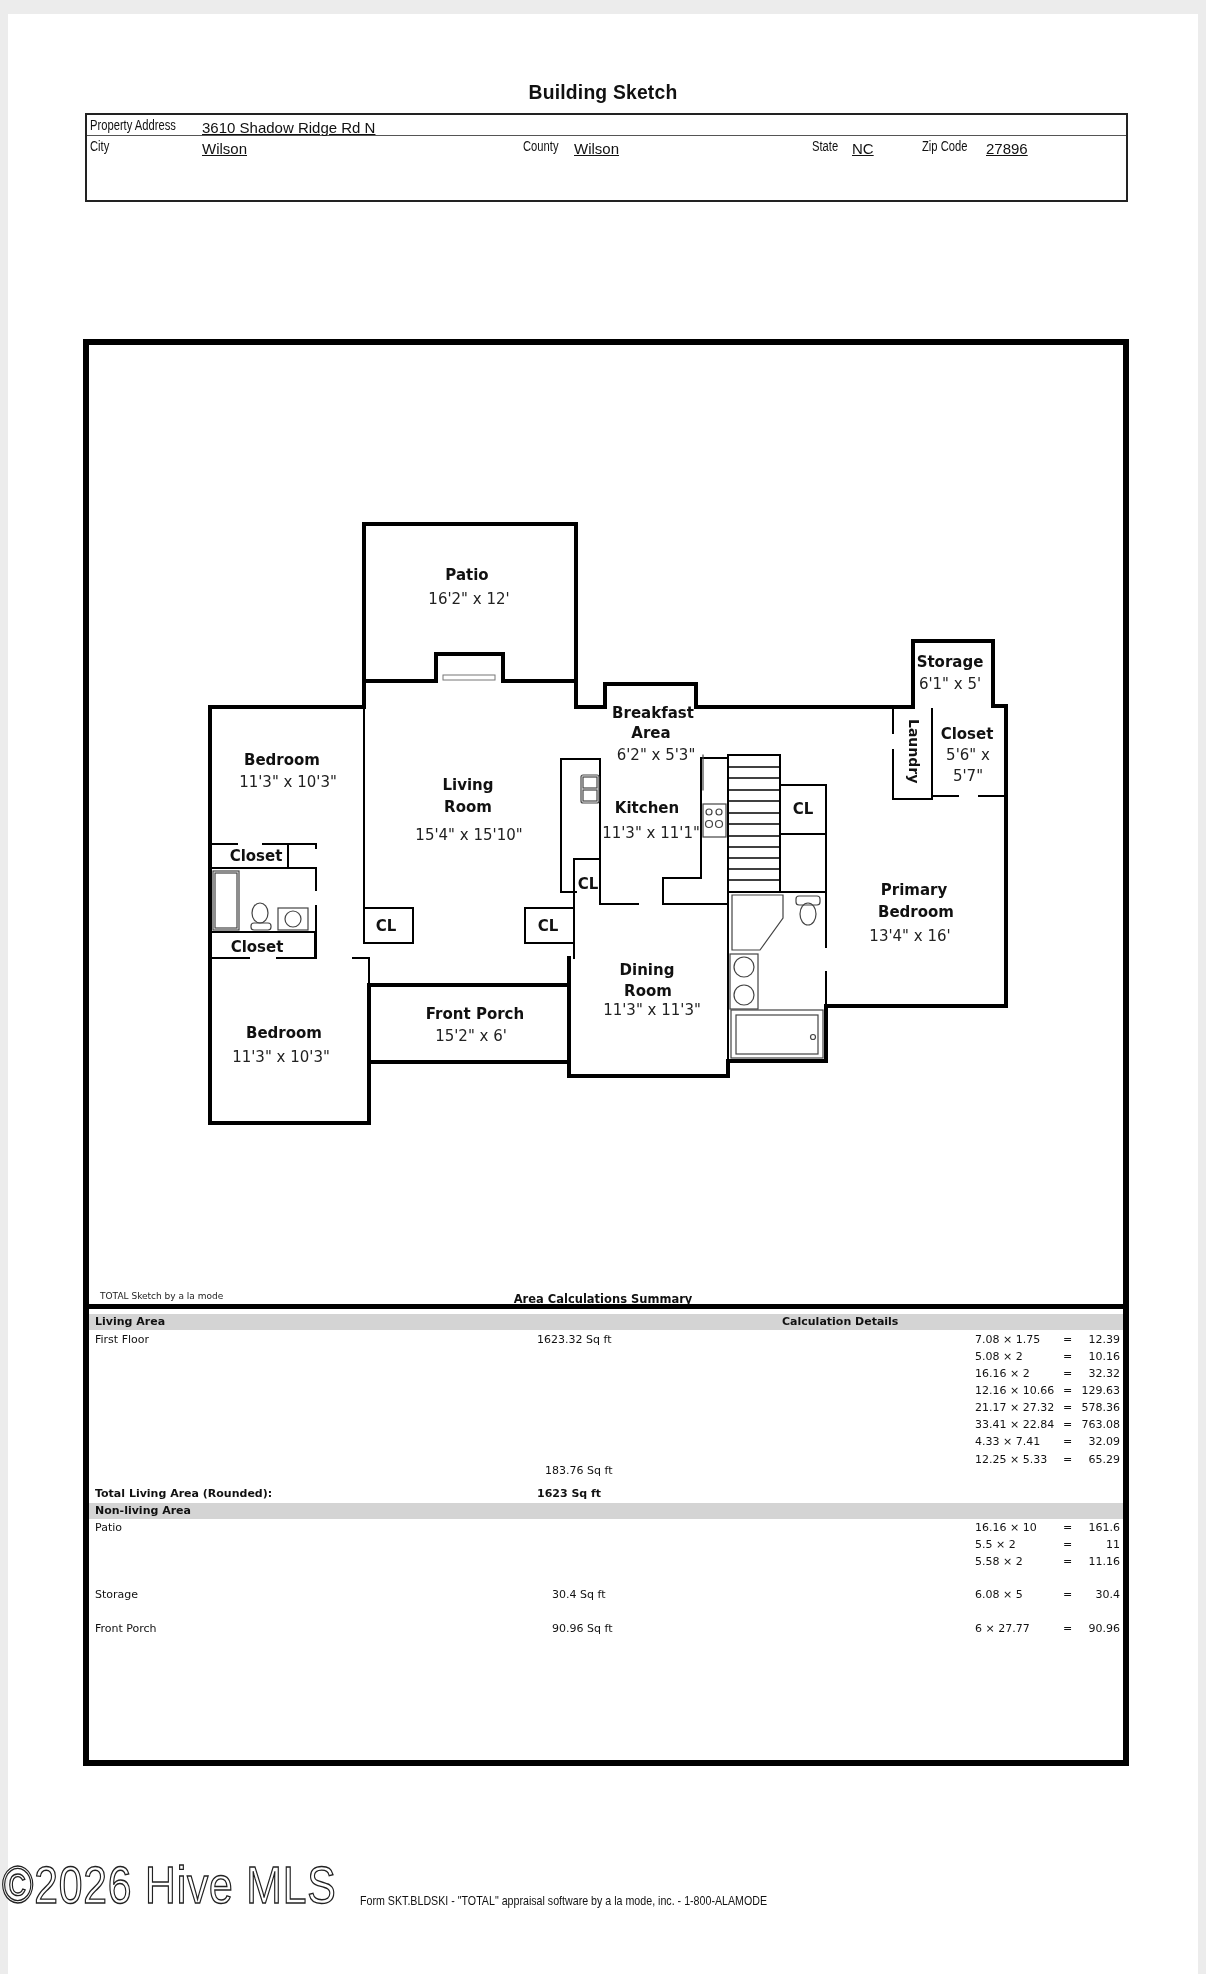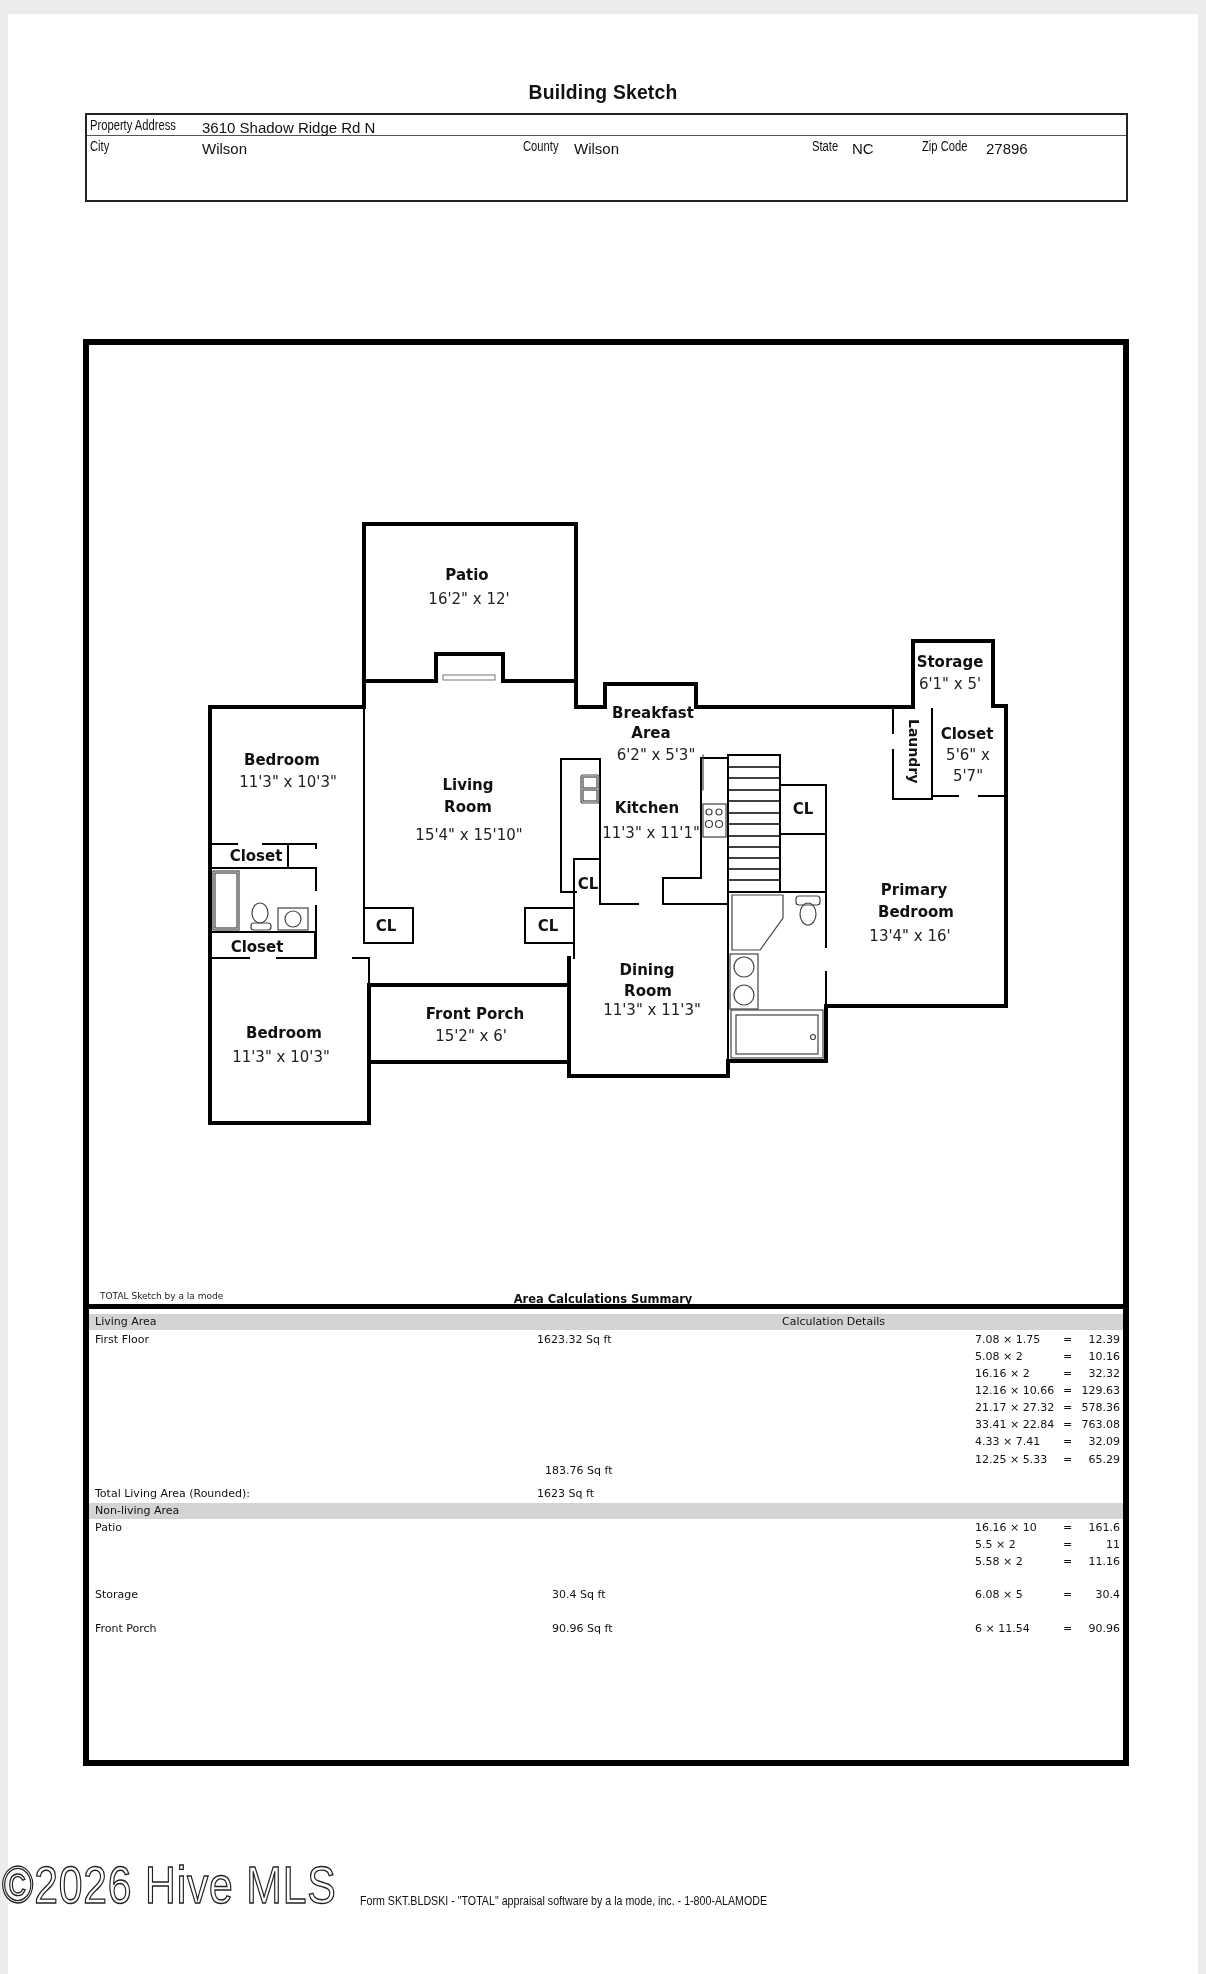--- a/index.html
+++ b/index.html
@@ -24,21 +24,21 @@
   .hdr-row {
     position: relative; height: 21.25px; border-bottom: 1px solid #555;
     box-sizing: border-box;
   }
   .hdr-row:last-child { border-bottom: none; }
   .hdr-label {
     position: absolute; top: 2px; font-size: 14px; color: #111;
     transform: scaleX(0.8); transform-origin: left center; white-space: nowrap;
   }
   .hdr-val {
-    position: absolute; top: 4px; font-size: 15px; color: #111; white-space: nowrap;
+    position: absolute; top: 4px; font-size: 15px; color: #111; white-space: nowrap; text-decoration: underline;
   }
   .frame {
     position: absolute; left: 83px; top: 339px; width: 1046px; height: 1427px;
     border: 6px solid #000; box-sizing: border-box;
   }
   .plan-svg { position: absolute; left: 0; top: 0; }
   .room-label {
     position: absolute; font-family: "DejaVu Sans", sans-serif; font-weight: bold;
     font-size: 15px; color: #111; text-align: center; line-height: 22px;
     white-space: nowrap; transform: translateX(-50%);
@@ -63,21 +63,21 @@
   .divider {
     position: absolute; left: 83px; top: 1304px; width: 1046px; height: 5px; background: #000;
   }
   .band {
     position: absolute; left: 89px; width: 1034px; height: 16px; background: #d4d4d4;
   }
   .txt {
     position: absolute; font-family: "DejaVu Sans", sans-serif; font-size: 11px; color: #111;
     white-space: nowrap;
   }
-  .bold { font-weight: normal; }
+  .bold { font-weight: bold; }
   .calc-expr { position: absolute; left: 975px; }
   .calc-eq { position: absolute; left: 1063px; }
   .calc-res { position: absolute; right: 86px; text-align: right; }
   .footer {
     position: absolute; left: 360px; top: 1893px; font-size: 13px; color: #111;
     transform: scaleX(0.82); transform-origin: left center; white-space: nowrap;
   }
   .watermark {
     position: absolute; left: 2px; top: 1855px; font-family: "Liberation Sans", sans-serif;
     font-size: 52px; color: #fff; -webkit-text-stroke: 1.4px #222; white-space: nowrap;
@@ -353,18 +353,18 @@
 <div class="txt calc-res" style="top:1555px">11.16</div>
 
 <div class="txt" style="left:95px; top:1588px">Storage</div>
 <div class="txt" style="left:552px; top:1588px">30.4 Sq ft</div>
 <div class="txt calc-expr" style="top:1588px">6.08 × 5</div>
 <div class="txt calc-eq" style="top:1588px">=</div>
 <div class="txt calc-res" style="top:1588px">30.4</div>
 
 <div class="txt" style="left:95px; top:1622px">Front Porch</div>
 <div class="txt" style="left:552px; top:1622px">90.96 Sq ft</div>
-<div class="txt calc-expr" style="top:1622px">6 × 11.54</div>
+<div class="txt calc-expr" style="top:1622px">6 × 27.77</div>
 <div class="txt calc-eq" style="top:1622px">=</div>
 <div class="txt calc-res" style="top:1622px">90.96</div>
 
 <div class="footer">Form SKT.BLDSKI - "TOTAL" appraisal software by a la mode, inc. - 1-800-ALAMODE</div>
 <div class="watermark">©2026 Hive MLS</div>
 
 </body></html>

